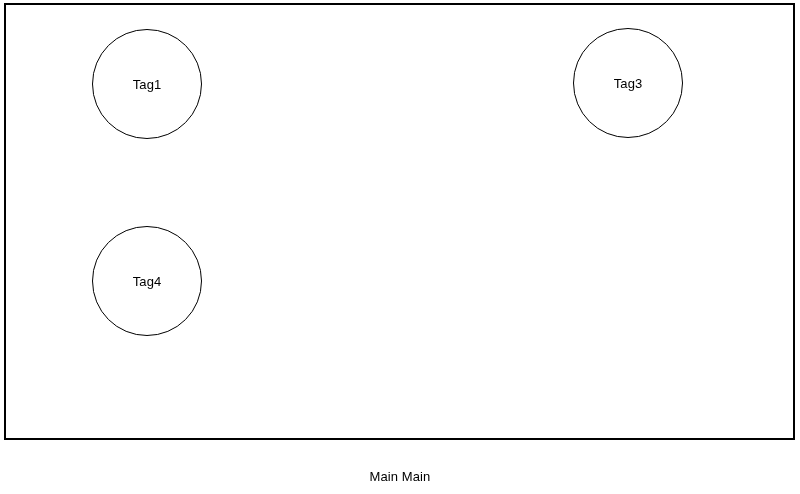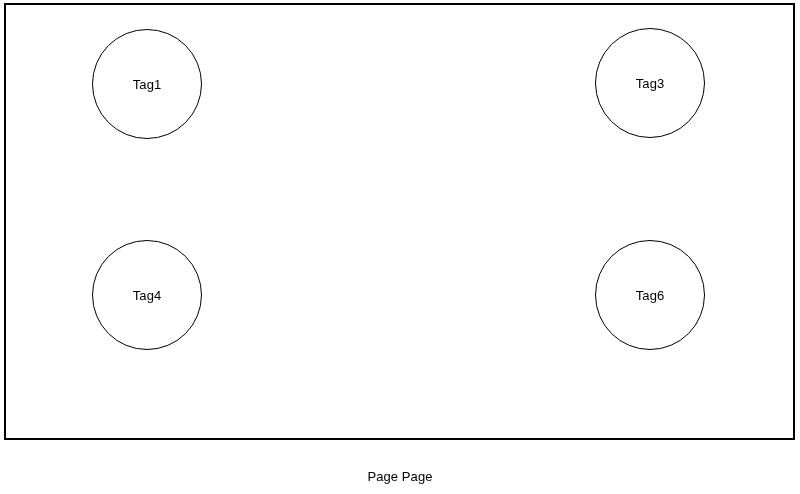--- a/index.html
+++ b/index.html
@@ -81,28 +81,25 @@
 
 <div id="canvas">
 
   <div class="page-frame"></div>
 
   <div class="tag-node" style="left:92px; top:29px;">
     <span class="tag-node-label">Tag1</span>
   </div>
 
 
-  <div class="tag-node" style="left:595px; top:28px;justify-content:center;">
+  <div class="tag-node" style="left:573px; top:28px;justify-content:center;">
     <span class="tag-node-label">Tag3</span>
   </div>
 
-  <div class="tag-node" style="left:92px; top:240px;">
+  <div class="tag-node" style="left:92px; top:226px;">
     <span class="tag-node-label">Tag4</span>
   </div>
 
 
-  <div class="tag-node" style="left:595px; top:240px;">
-    <span class="tag-node-label">Tag6</span>
-  </div>
 
-  <div class="page-caption">Page Page</div>
+  <div class="page-caption">Main Main</div>
 
 </div>
 
 </body></html>

